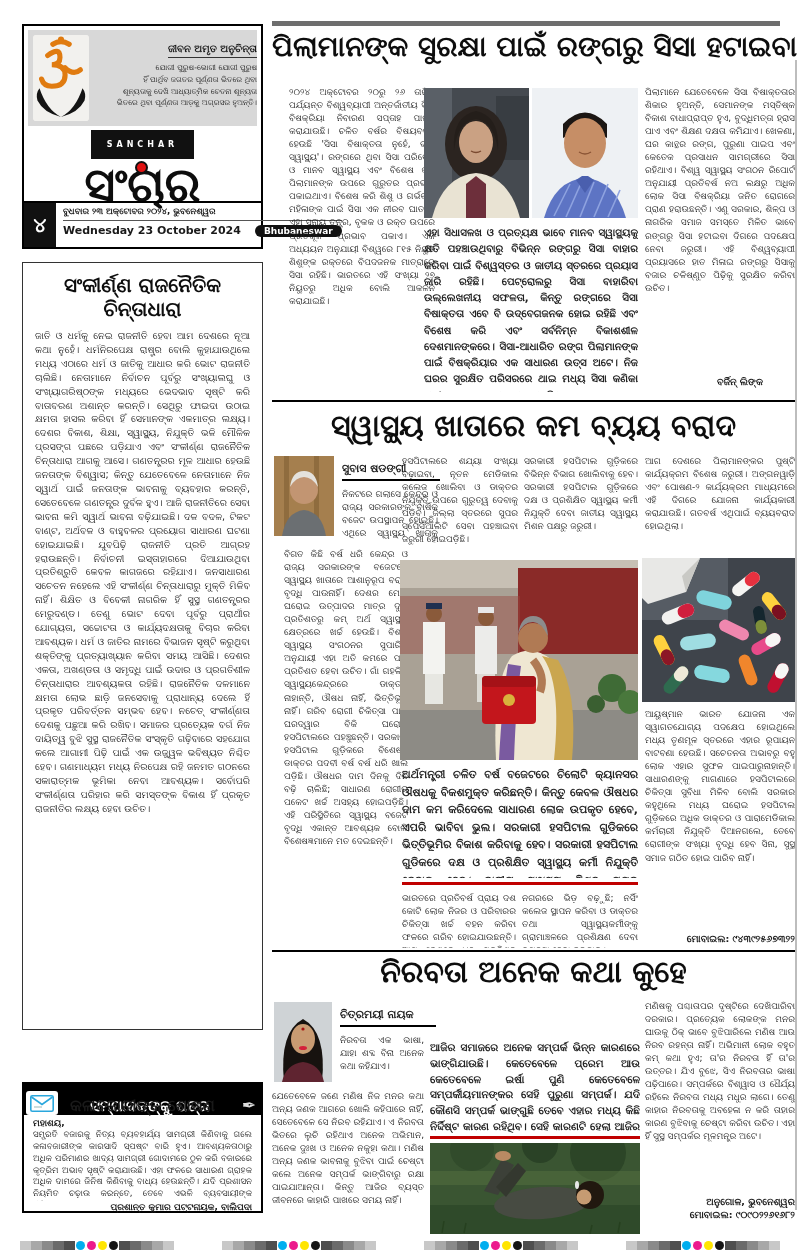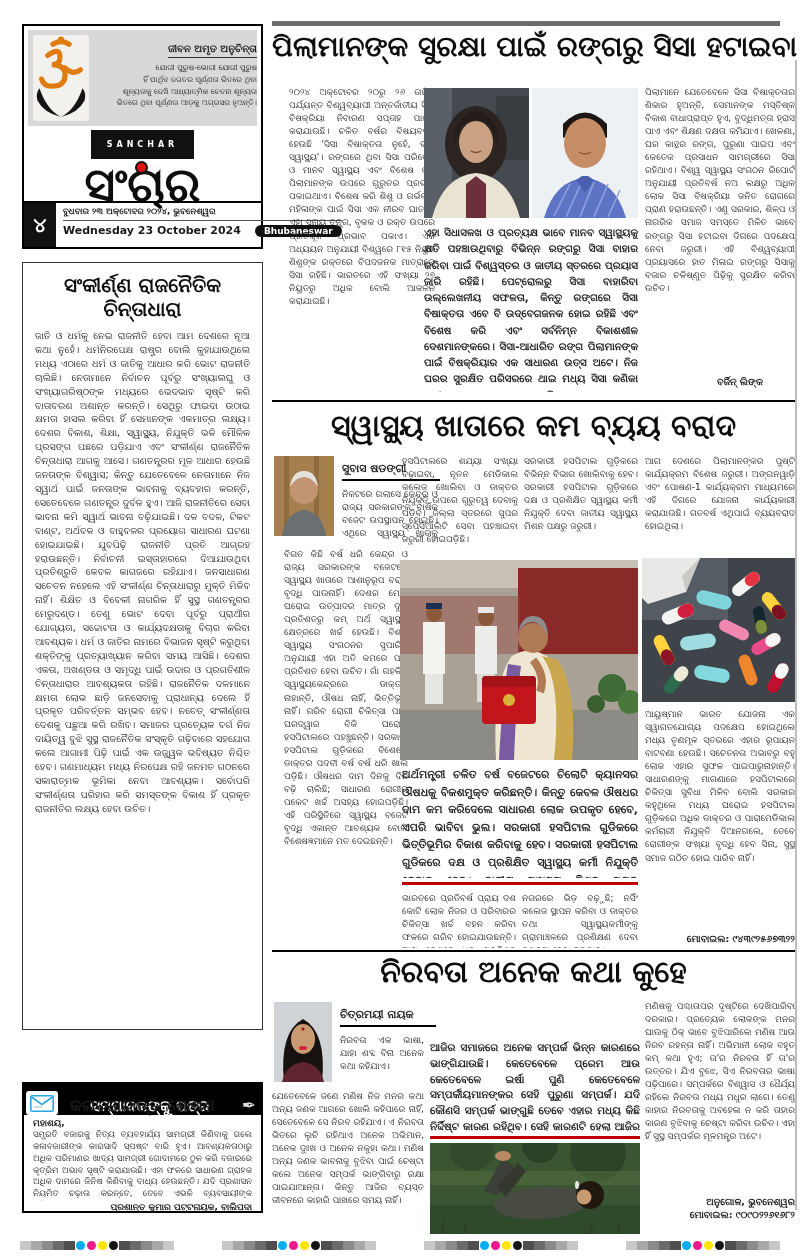--- a/index.html
+++ b/index.html
@@ -221,21 +221,21 @@
       <circle cx="30" cy="34" r="14" fill="#c29572"></circle>
       <path d="M16 31 Q18 15 30 15 Q42 15 44 31 Q38 21 30 21 Q22 21 16 31 Z" fill="#e4e2dd"></path>
       <path d="M8 80 Q12 56 30 54 Q48 56 52 80 Z" fill="#6b6f72"></path>
     </svg>
   </div>
   <div class="abs a2-aname">ସୁବାସ ଷଡଙ୍ଗୀ</div>
   <div class="abs a2-alead just b9">ନିକଟରେ ଗଲାସେ କେନ୍ଦ୍ର ଓ ରାଜ୍ୟ ସରକାରଙ୍କ ବାର୍ଷିକ ବଜେଟ ଉପସ୍ଥାପନ ହୋଇଛି। ଏଥିରେ ସ୍ୱାସ୍ଥ୍ୟ ଖାତାକୁ ଦିଆଯାଇଥିବା ବରାଦ ନଗଣ୍ୟ।</div>
   <div class="abs a2-col1 just b9">ବିଗତ କିଛି ବର୍ଷ ଧରି କେନ୍ଦ୍ର ଓ ରାଜ୍ୟ ସରକାରଙ୍କ ବଜେଟରେ ସ୍ୱାସ୍ଥ୍ୟ ଖାତାରେ ଆଶାନୁରୂପ ବରାଦ ବୃଦ୍ଧି ପାଉନାହିଁ। ଦେଶର ମୋଟ ଘରୋଇ ଉତ୍ପାଦର ମାତ୍ର ଦୁଇ ପ୍ରତିଶତରୁ କମ୍ ଅର୍ଥ ସ୍ୱାସ୍ଥ୍ୟ କ୍ଷେତ୍ରରେ ଖର୍ଚ୍ଚ ହେଉଛି। ବିଶ୍ୱ ସ୍ୱାସ୍ଥ୍ୟ ସଂଗଠନର ସୁପାରିଶ ଅନୁଯାୟୀ ଏହା ଅତି କମରେ ପାଞ୍ଚ ପ୍ରତିଶତ ହେବା ଉଚିତ। ଗାଁ ଗହଳିର ସ୍ୱାସ୍ଥ୍ୟକେନ୍ଦ୍ରରେ ଡାକ୍ତର ନାହାନ୍ତି, ଔଷଧ ନାହିଁ, ଭିତ୍ତିଭୂମି ନାହିଁ। ଗରିବ ରୋଗୀ ଚିକିତ୍ସା ପାଇଁ ଘରଦ୍ୱାର ବିକି ଘରୋଇ ହସପିଟାଲରେ ପହଞ୍ଚୁଛନ୍ତି। ସରକାରୀ ହସପିଟାଲ ଗୁଡ଼ିକରେ ବିଶେଷଜ୍ଞ ଡାକ୍ତର ପଦବୀ ବର୍ଷ ବର୍ଷ ଧରି ଖାଲି ପଡ଼ିଛି। ଔଷଧର ଦାମ ଦିନକୁ ଦିନ ବଢ଼ି ଚାଲିଛି; ସାଧାରଣ ରୋଗୀର ପକେଟ ଖର୍ଚ୍ଚ ଅସହ୍ୟ ହୋଇପଡ଼ିଛି। ଏହି ପରିସ୍ଥିତିରେ ସ୍ୱାସ୍ଥ୍ୟ ବଜେଟ ବୃଦ୍ଧି ଏକାନ୍ତ ଆବଶ୍ୟକ ବୋଲି ବିଶେଷଜ୍ଞମାନେ ମତ ଦେଇଛନ୍ତି।</div>
   <div class="abs a2-col2a just b9">ହସପିଟାଲରେ ଶଯ୍ୟା ସଂଖ୍ୟା ବଢ଼ାଇବା, ନୂତନ ମେଡିକାଲ କଲେଜ ଖୋଲିବା ଓ ଡାକ୍ତର ନିଯୁକ୍ତି ଉପରେ ଗୁରୁତ୍ୱ ଦେବାକୁ ପଡ଼ିବ। ଜିଲ୍ଲା ସ୍ତରରେ ସୁପର ସ୍ପେସିଆଲିଟି ସେବା ପହଞ୍ଚାଇବା ଜରୁରୀ ହୋଇପଡ଼ିଛି।</div>
   <div class="abs a2-col3a just b9">ସରକାରୀ ହସପିଟାଲ ଗୁଡ଼ିକରେ ବିଭିନ୍ନ ବିଭାଗ ଖୋଲିବାକୁ ହେବ। ସରକାରୀ ହସପିଟାଲ ଗୁଡ଼ିକରେ ଦକ୍ଷ ଓ ପ୍ରଶିକ୍ଷିତ ସ୍ୱାସ୍ଥ୍ୟ କର୍ମୀ ନିଯୁକ୍ତି ଦେବା ଜାତୀୟ ସ୍ୱାସ୍ଥ୍ୟ ମିଶନ ପକ୍ଷରୁ ଜରୁରୀ।</div>
-  <div class="abs a2-col4a just b9">ଆଗ ଦେଶରେ ପିଲାମାନଙ୍କର ପୁଷ୍ଟି କାର୍ଯ୍ୟକ୍ରମ ବିଶେଷ ଜରୁରୀ। ଅଙ୍ଗନୱାଡ଼ି ଏବଂ ପୋଷଣ-1 କାର୍ଯ୍ୟକ୍ରମ ମାଧ୍ୟମରେ ଏହି ଦିଗରେ ଯୋଜନା କାର୍ଯ୍ୟକାରୀ କରାଯାଉଛି। ଗତବର୍ଷ ଏଥିପାଇଁ ବ୍ୟୟବରାଦ ହୋଇଥିଲା।</div>
+  <div class="abs a2-col4a just b9">ଆଗ ଦେଶରେ ପିଲାମାନଙ୍କର ପୁଷ୍ଟି କାର୍ଯ୍ୟକ୍ରମ ବିଶେଷ ଜରୁରୀ। ଅଙ୍ଗନୱାଡ଼ି ଏବଂ ପୋଷଣ-୨ କାର୍ଯ୍ୟକ୍ରମ ମାଧ୍ୟମରେ ଏହି ଦିଗରେ ଯୋଜନା କାର୍ଯ୍ୟକାରୀ କରାଯାଉଛି। ଗତବର୍ଷ ଏଥିପାଇଁ ବ୍ୟୟବରାଦ ହୋଇଥିଲା।</div>
 
   <div class="abs ph-minister">
     <svg class="photo" viewBox="0 0 238 200" xmlns="http://www.w3.org/2000/svg">
       <rect width="238" height="200" fill="#a9a195"></rect>
       <rect width="238" height="28" fill="#c7c0b4"></rect>
       <rect x="118" y="8" width="120" height="86" fill="#8a2a28"></rect>
       <rect y="36" width="120" height="58" fill="#97473f" opacity="0.45"></rect>
       <rect y="150" width="238" height="50" fill="#8d8b85"></rect>
       <circle cx="212" cy="128" r="14" fill="#3f6b36"></circle>
         <circle cx="230" cy="142" r="12" fill="#49783c"></circle>

